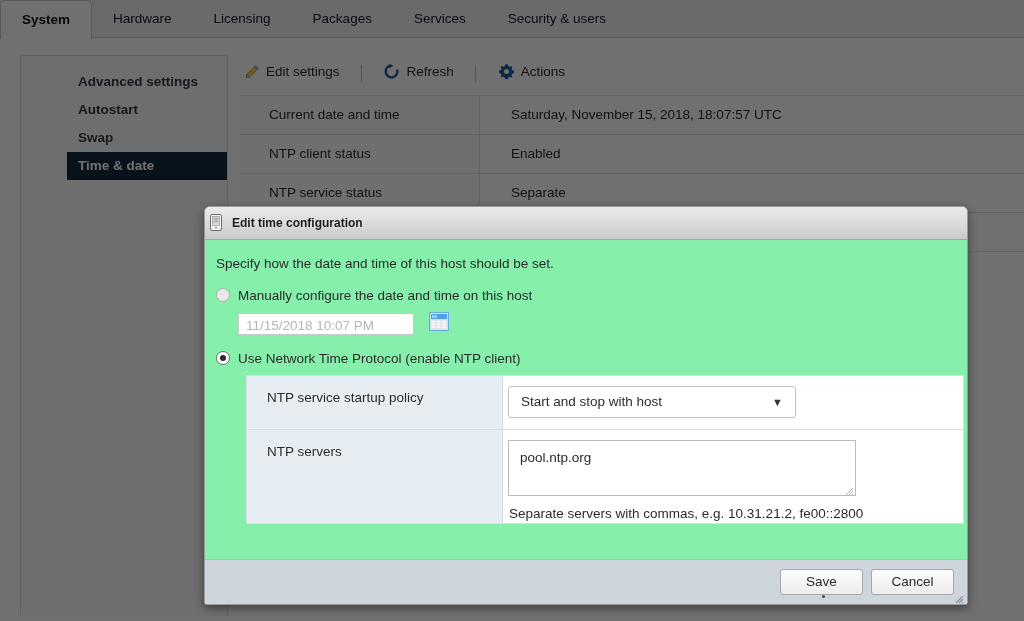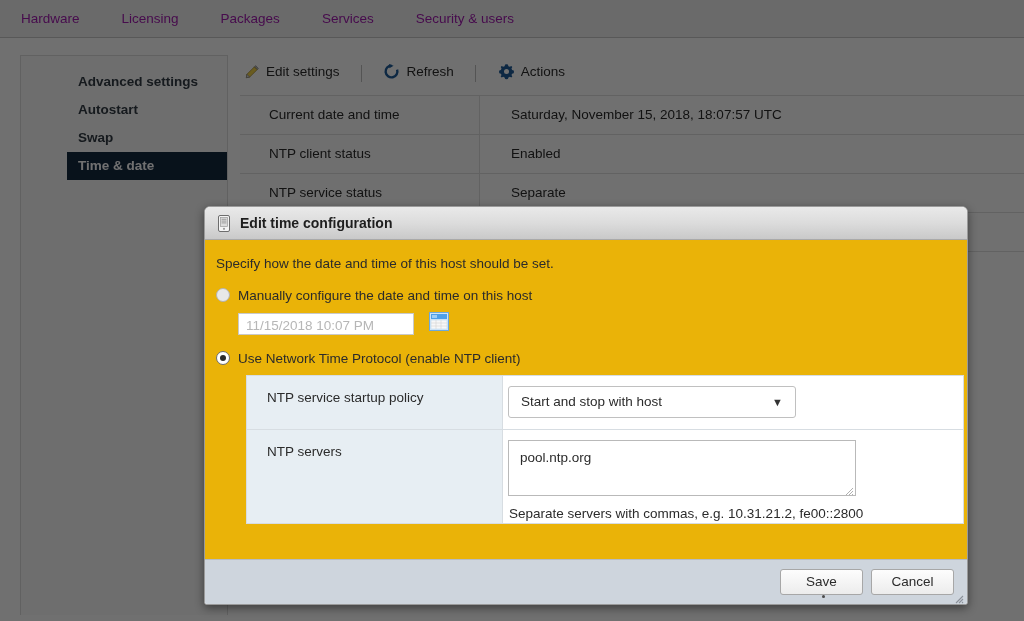--- a/index.html
+++ b/index.html
@@ -24,21 +24,21 @@
     background: #f1f1f1;
     border-bottom: 1px solid #c8c8c8;
   }
   .tab {
     position: relative;
     float: left;
     height: 38px;
     line-height: 38px;
     padding: 0 21px;
     font-size: 13.5px;
-    color: #a21caf;
+    color: #0f172a;
     cursor: pointer;
   }
   .tab.active {
     background: #ffffff;
     border: 1px solid #c8c8c8;
     border-bottom: none;
     border-radius: 5px 5px 0 0;
     font-weight: bold;
     height: 39px;
     color: #111;
@@ -144,37 +144,37 @@
     border: 1px solid #9a9a9a;
     border-radius: 6px 6px 3px 3px;
     box-shadow: 0 3px 10px rgba(0,0,0,0.45);
   }
   #dlg-title {
     height: 33px;
     background: linear-gradient(to bottom, #e9e9e9 0%, #dcdcdc 50%, #c9c9c9 100%);
     border-bottom: 1px solid #a9a9a9;
     border-radius: 5px 5px 0 0;
     line-height: 33px;
-    padding-left: 12px;
-    font-size: 14px;
+    padding-left: 4px;
+    font-size: 12px;
     font-weight: bold;
     color: #1e1e1e;
     white-space: nowrap;
   }
   #dlg-title .tglyph {
     display: inline-block;
     vertical-align: -4px;
     margin-right: 9px;
   }
 
   #dlg-body {
     position: relative;
     height: 320px;
     padding: 16px 14px 0 11px;
-    background: #eab308;
+    background: #86efac;
   }
   .intro {
     font-size: 13.5px;
     color: #2b2b2b;
     margin: 0 0 17px 0;
   }
 
   .radio-line {
     font-size: 13.5px;
     color: #2b2b2b;
@@ -328,20 +328,21 @@
     right: 3px; bottom: 3px;
     width: 11px; height: 11px;
   }
 </style>
 </head>
 <body>
 
 <div id="app-root">
 
   <div id="tabbar">
+    <div class="tab active"><span>System</span></div>
     <div class="tab"><span>Hardware</span></div>
     <div class="tab"><span>Licensing</span></div>
     <div class="tab"><span>Packages</span></div>
     <div class="tab"><span>Services</span></div>
     <div class="tab"><span>Security &amp; users</span></div>
   </div>
 
   <div id="sidebar">
     <div class="side-spacer"></div>
     <div class="side-item"><span>Advanced settings</span></div>

